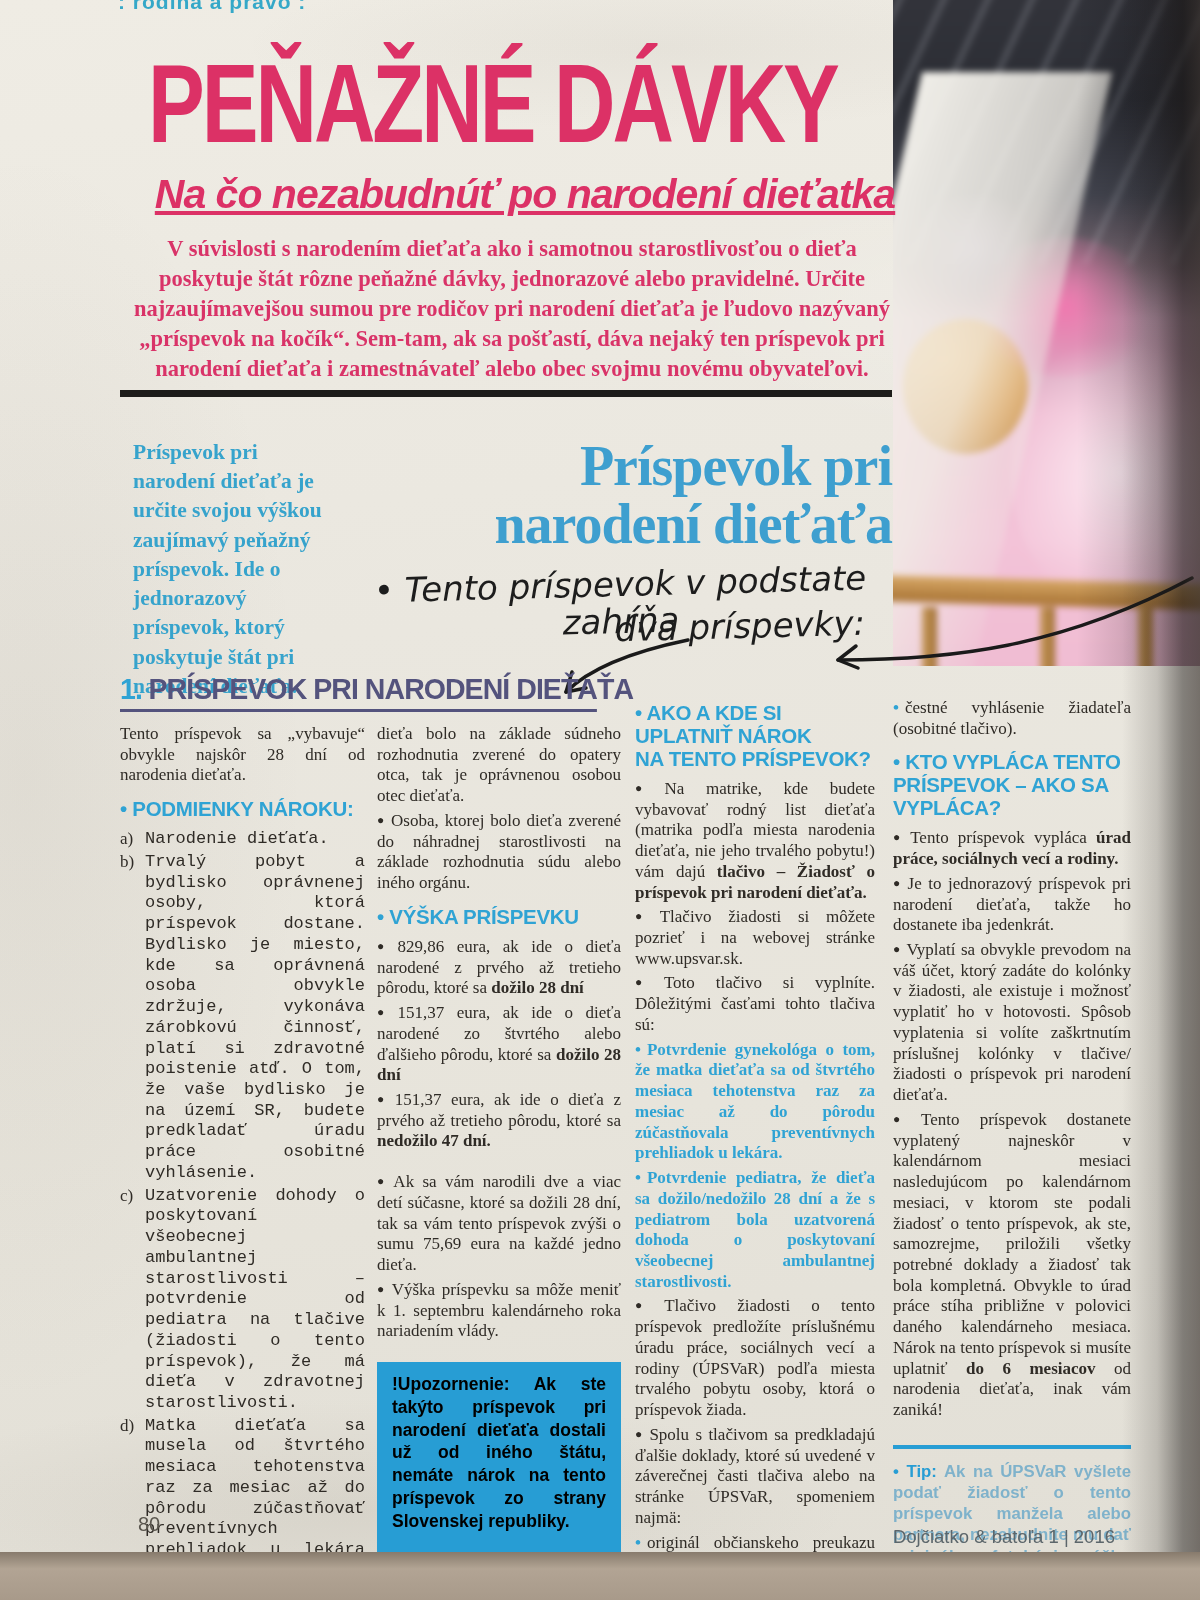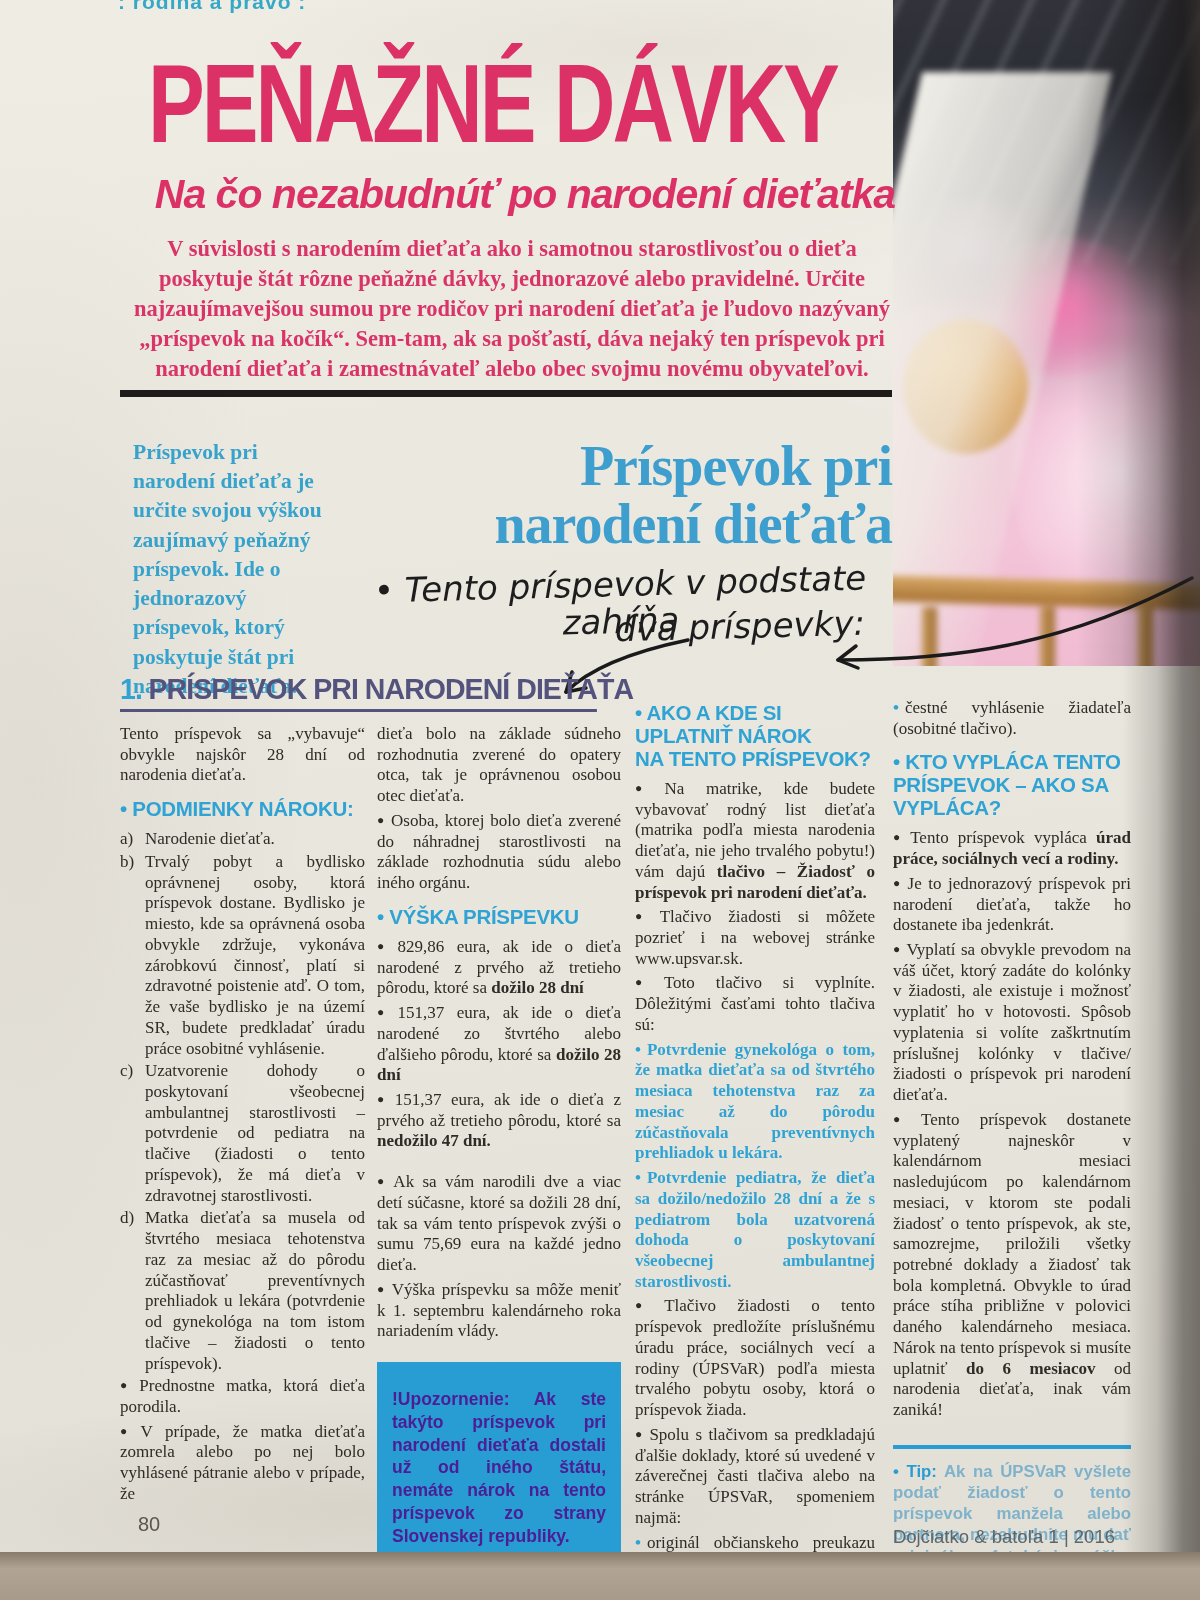--- a/index.html
+++ b/index.html
@@ -44,21 +44,21 @@
   .ph-spindle{position:absolute;top:90%;width:15px;height:70px;filter:blur(1px);
      background:linear-gradient(90deg,#c79a5c,#a06f33);}
   .ph-shade{position:absolute;inset:0;background:linear-gradient(90deg,rgba(0,0,0,0) 60%,rgba(10,8,10,.35) 100%);}
   
   .tag{position:absolute;left:118px;top:-9px;font:bold 21px/1 "Liberation Sans",sans-serif;
        color:#35a8c8;letter-spacing:1px;}
   .title{position:absolute;left:148px;top:48px;width:900px;
        font:bold 112px/1 "Liberation Sans",sans-serif;color:#dc3166;
        transform:scaleX(.76);transform-origin:left top;letter-spacing:-4px;white-space:nowrap;}
   .subtitle{position:absolute;left:140px;top:172px;width:770px;text-align:center;
-       font:bold italic 41px/1.1 "Liberation Sans",sans-serif;color:#dc3166;letter-spacing:-1px;}
+       font:bold italic 41px/1.1 "Liberation Sans",sans-serif;color:#dc3166;letter-spacing:-1px;text-decoration:underline;}
   .intro{position:absolute;left:126px;top:234px;width:772px;text-align:center;
        font:bold 22.5px/1.33 "Liberation Serif",serif;color:#d93368;}
   .black-rule{position:absolute;left:120px;top:390px;width:772px;height:7px;background:#1d1c1a;}
   
   .side-note{position:absolute;left:133px;top:438px;width:190px;
        font:bold 21.5px/1.36 "Liberation Serif",serif;color:#36a3cc;}
   .big-head{position:absolute;left:330px;top:438px;width:562px;text-align:right;
        font:bold 56px/1.03 "Liberation Serif",serif;color:#3e9fcf;letter-spacing:-1px;}
   .hand1{position:absolute;left:348px;top:566px;width:545px;text-align:center;
        font:italic 34px/1.1 "DejaVu Sans",sans-serif;color:#1d1d1d;transform:rotate(-1.5deg);}
@@ -79,22 +79,22 @@
   #col3{left:893px;top:698px;width:238px;}
   .para{font:17px/1.22 "Liberation Serif",serif;color:#2f2b26;text-align:justify;margin:0 0 4px;}
   .para .dot{font-size:12px;margin-right:5px;position:relative;top:-2px;}
   .para .sdot{color:#2fa3d4;font-weight:bold;margin-right:6px;}
   .para strong{font-weight:bold;}
   .bluebold{color:#2fa3d4;font-weight:bold;}
   .subhead{font:bold 20.5px/1.12 "Liberation Sans",sans-serif;color:#2fa3d4;
        letter-spacing:-.3px;margin:12px 0 8px;}
   .litem{display:flex;font:17px/1.22 "Liberation Serif",serif;color:#2f2b26;margin:0 0 2px;}
   .llabel{width:25px;flex:none;}
-  .ltext{flex:1;text-align:justify;}
-  .warnbox{background:#279dd4;color:#4c1d95;margin-top:20px;padding:26px 15px 24px;
+  .ltext{flex:1;text-align:justify;font-family:Liberation Mono, monospace;}
+  .warnbox{background:#279dd4;color:#000000;margin-top:20px;padding:11px 15px 24px;
        font:bold 17.5px/1.3 "Liberation Sans",sans-serif;text-align:justify;}
   .bluerule{height:4px;background:#279dd4;margin:24px 0 12px;}
   .tipbox{font:16.8px/1.26 "Liberation Sans",sans-serif;color:#7fb2cb;text-align:justify;font-weight:bold;}
   .tipbox .tiplead{color:#279dd4;font-weight:bold;}
   .gap{width:100%;}
   
   .pagenum{position:absolute;left:90px;top:1514px;font:20px/1 "Liberation Sans",sans-serif;color:#5a564e;margin-left:48px;}
   .credit{position:absolute;left:695px;top:1528px;width:420px;text-align:right;
        font:18.5px/1 "Liberation Sans",sans-serif;color:#5c666b;}
 </style>

